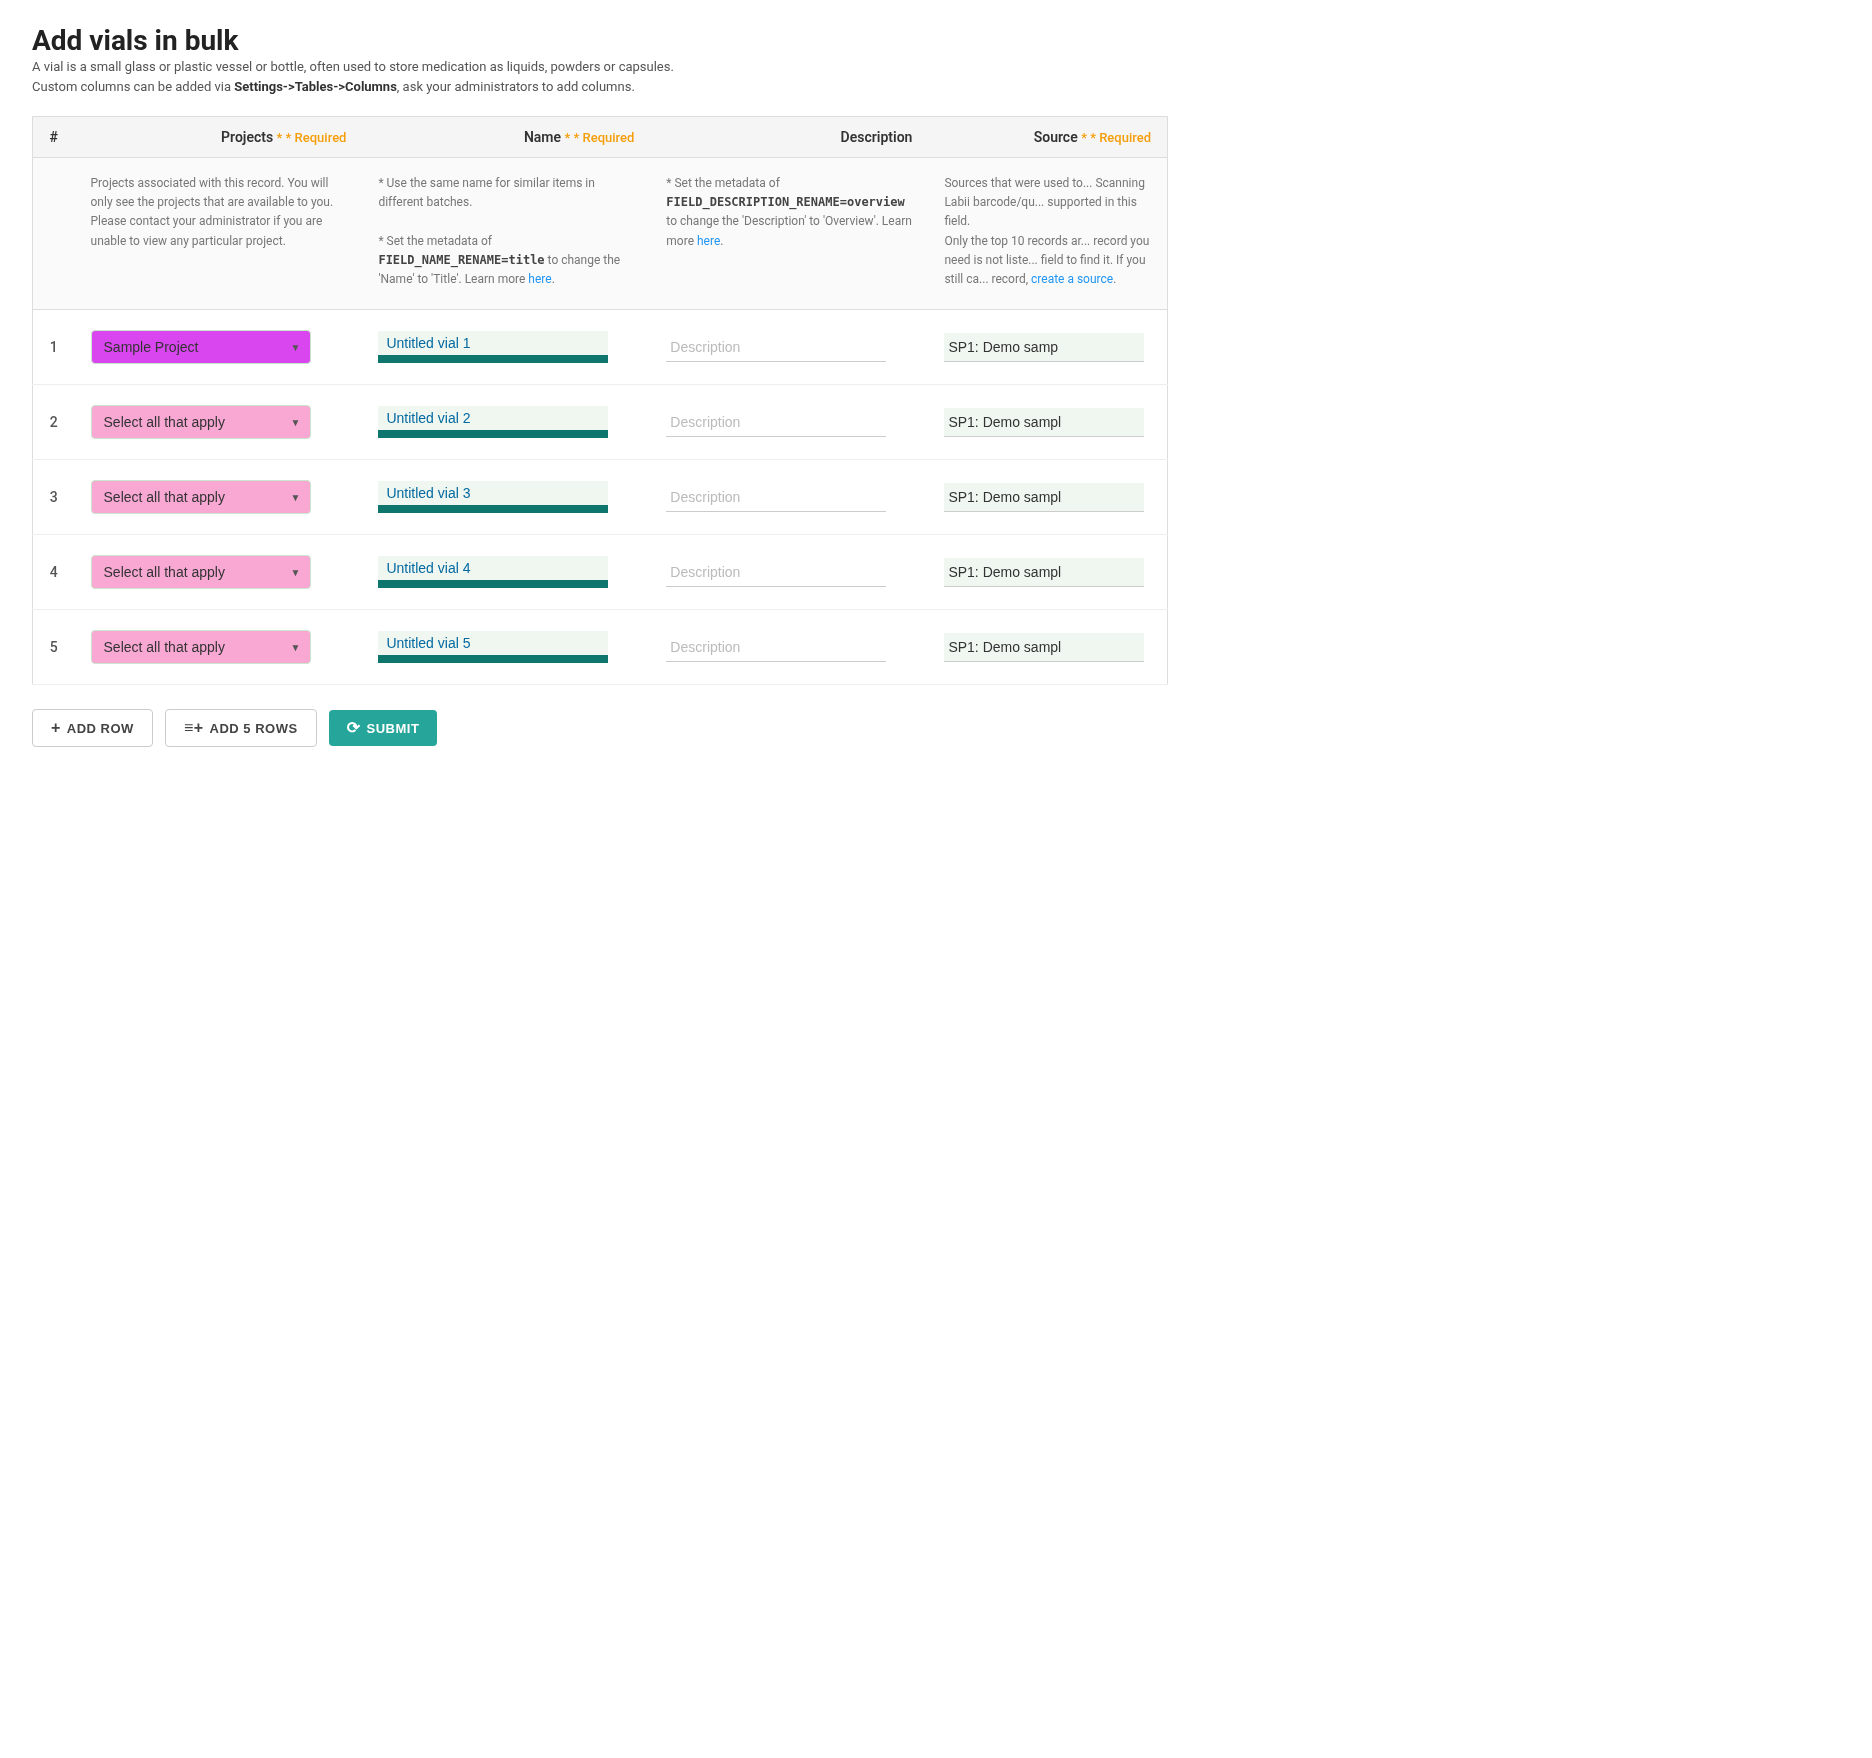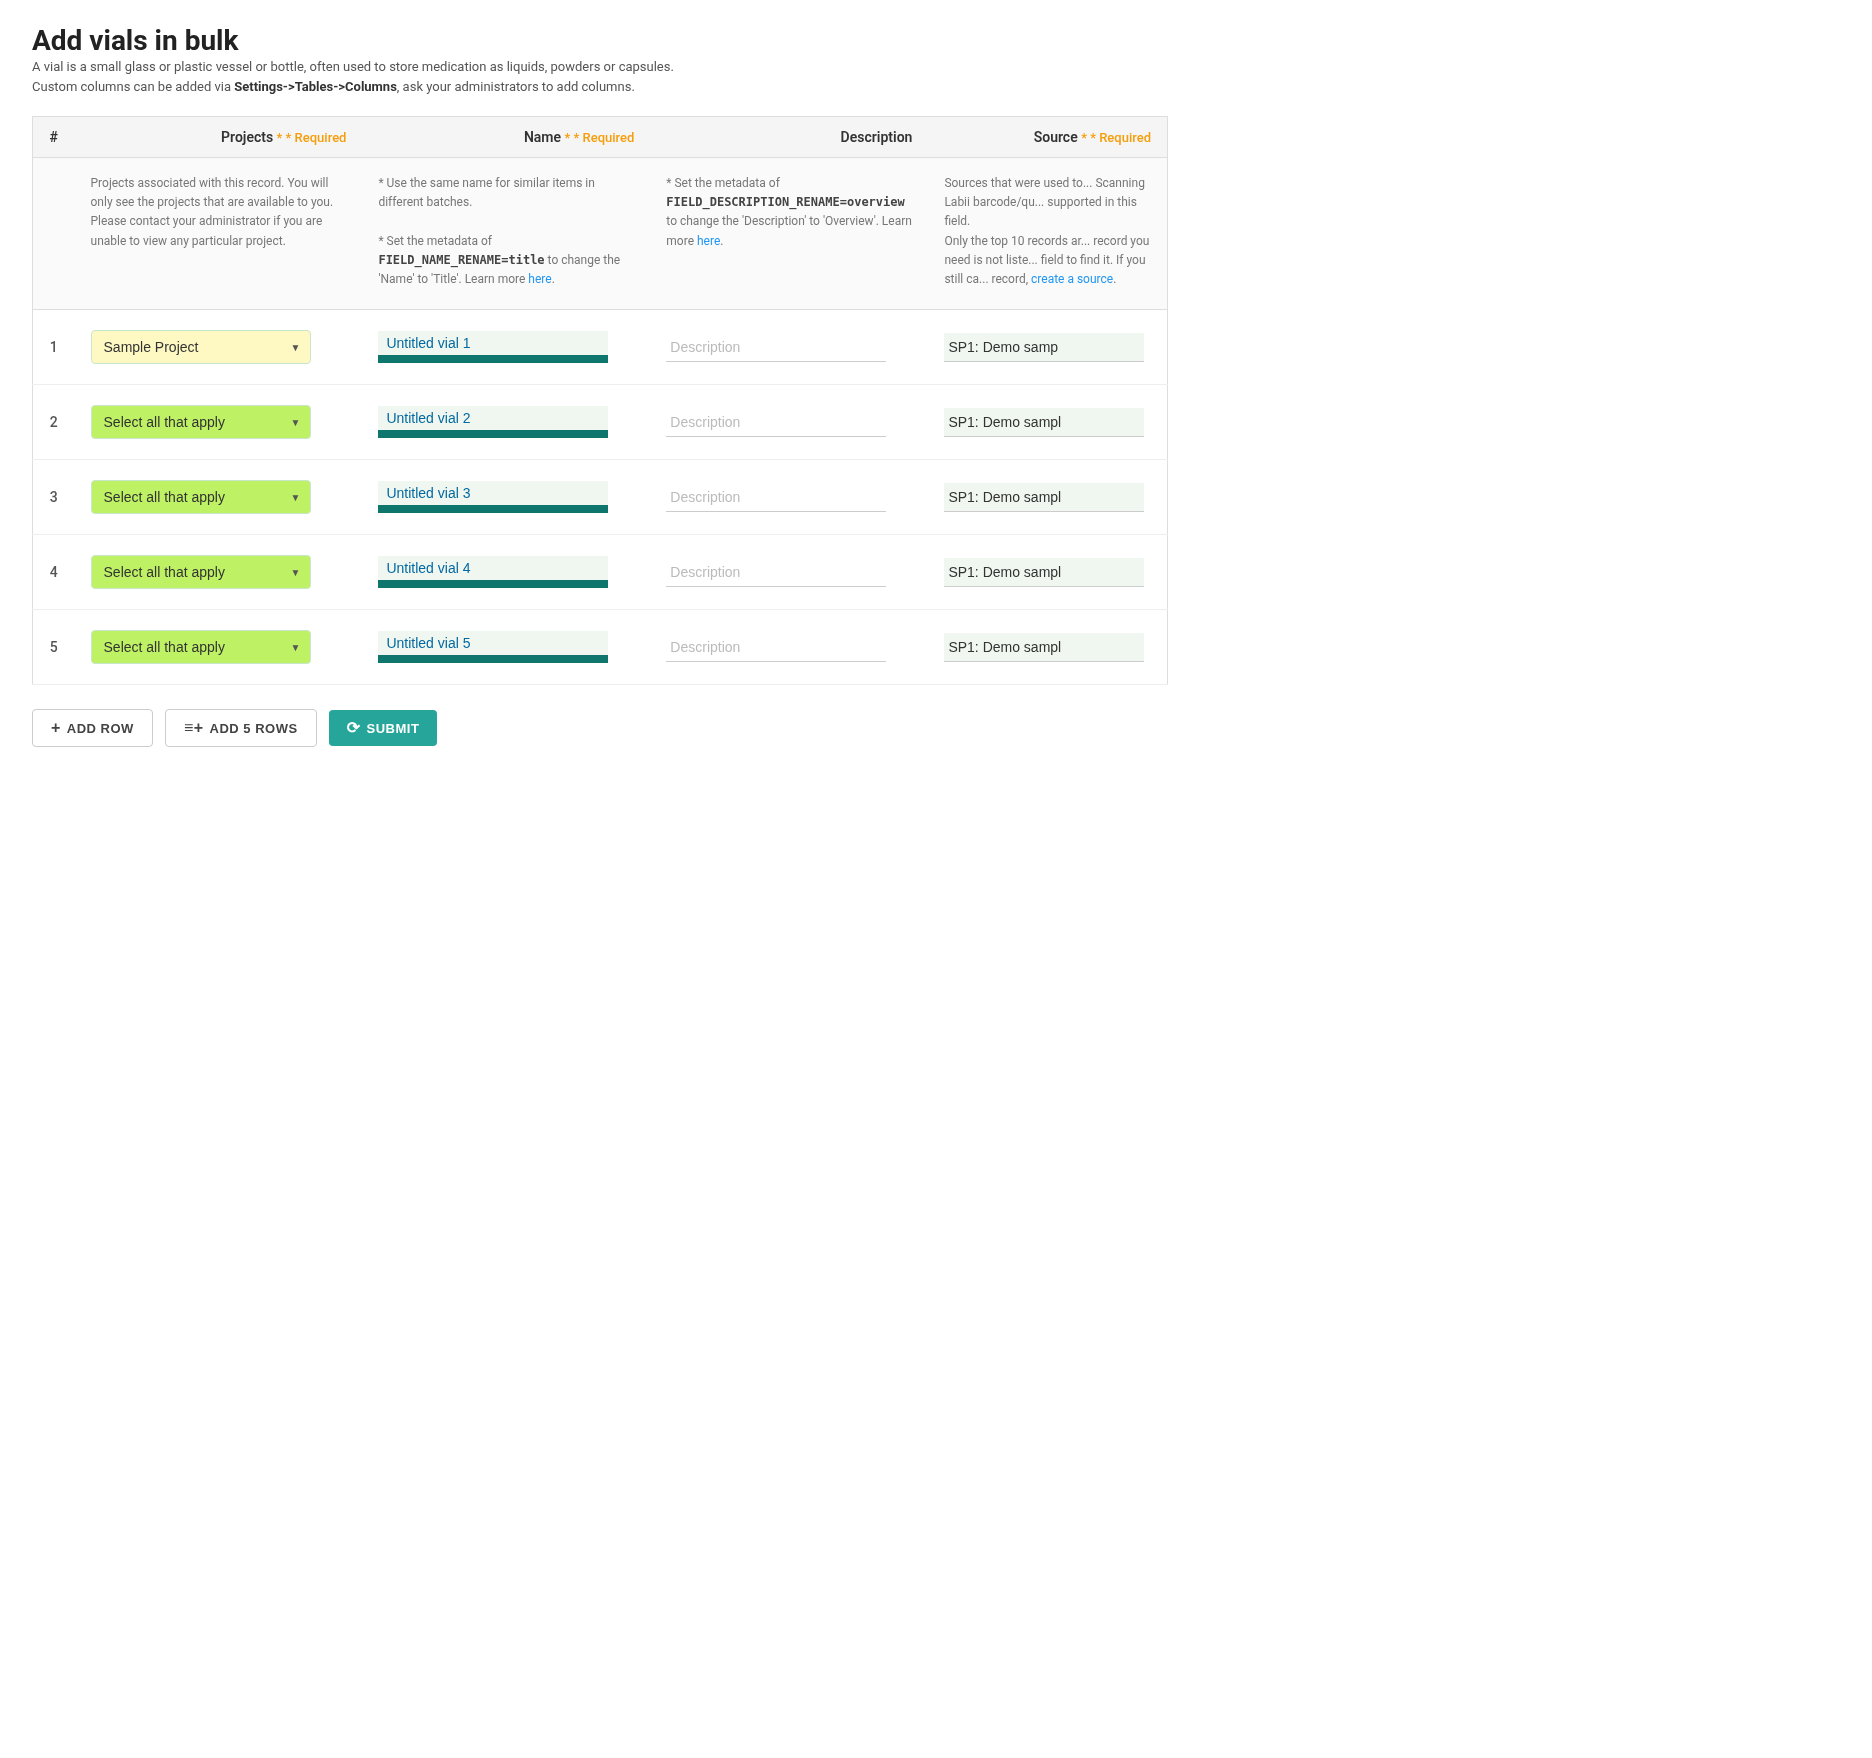--- a/index.html
+++ b/index.html
@@ -109,25 +109,25 @@
       content: '▼';
       position: absolute;
       right: 10px;
       top: 50%;
       transform: translateY(-50%);
       font-size: 10px;
       color: #555;
       pointer-events: none;
     }
     .project-select-filled {
-      background: #fef9c3;
+      background: #d946ef;
       border-color: #c8e6c9;
     }
     .project-select-empty {
-      background: #bef264;
+      background: #f9a8d4;
       border-color: #c8e6c9;
     }
 
     
     .name-input-wrapper {
       position: relative;
       width: 230px;
     }
     .name-input {
       width: 100%;

